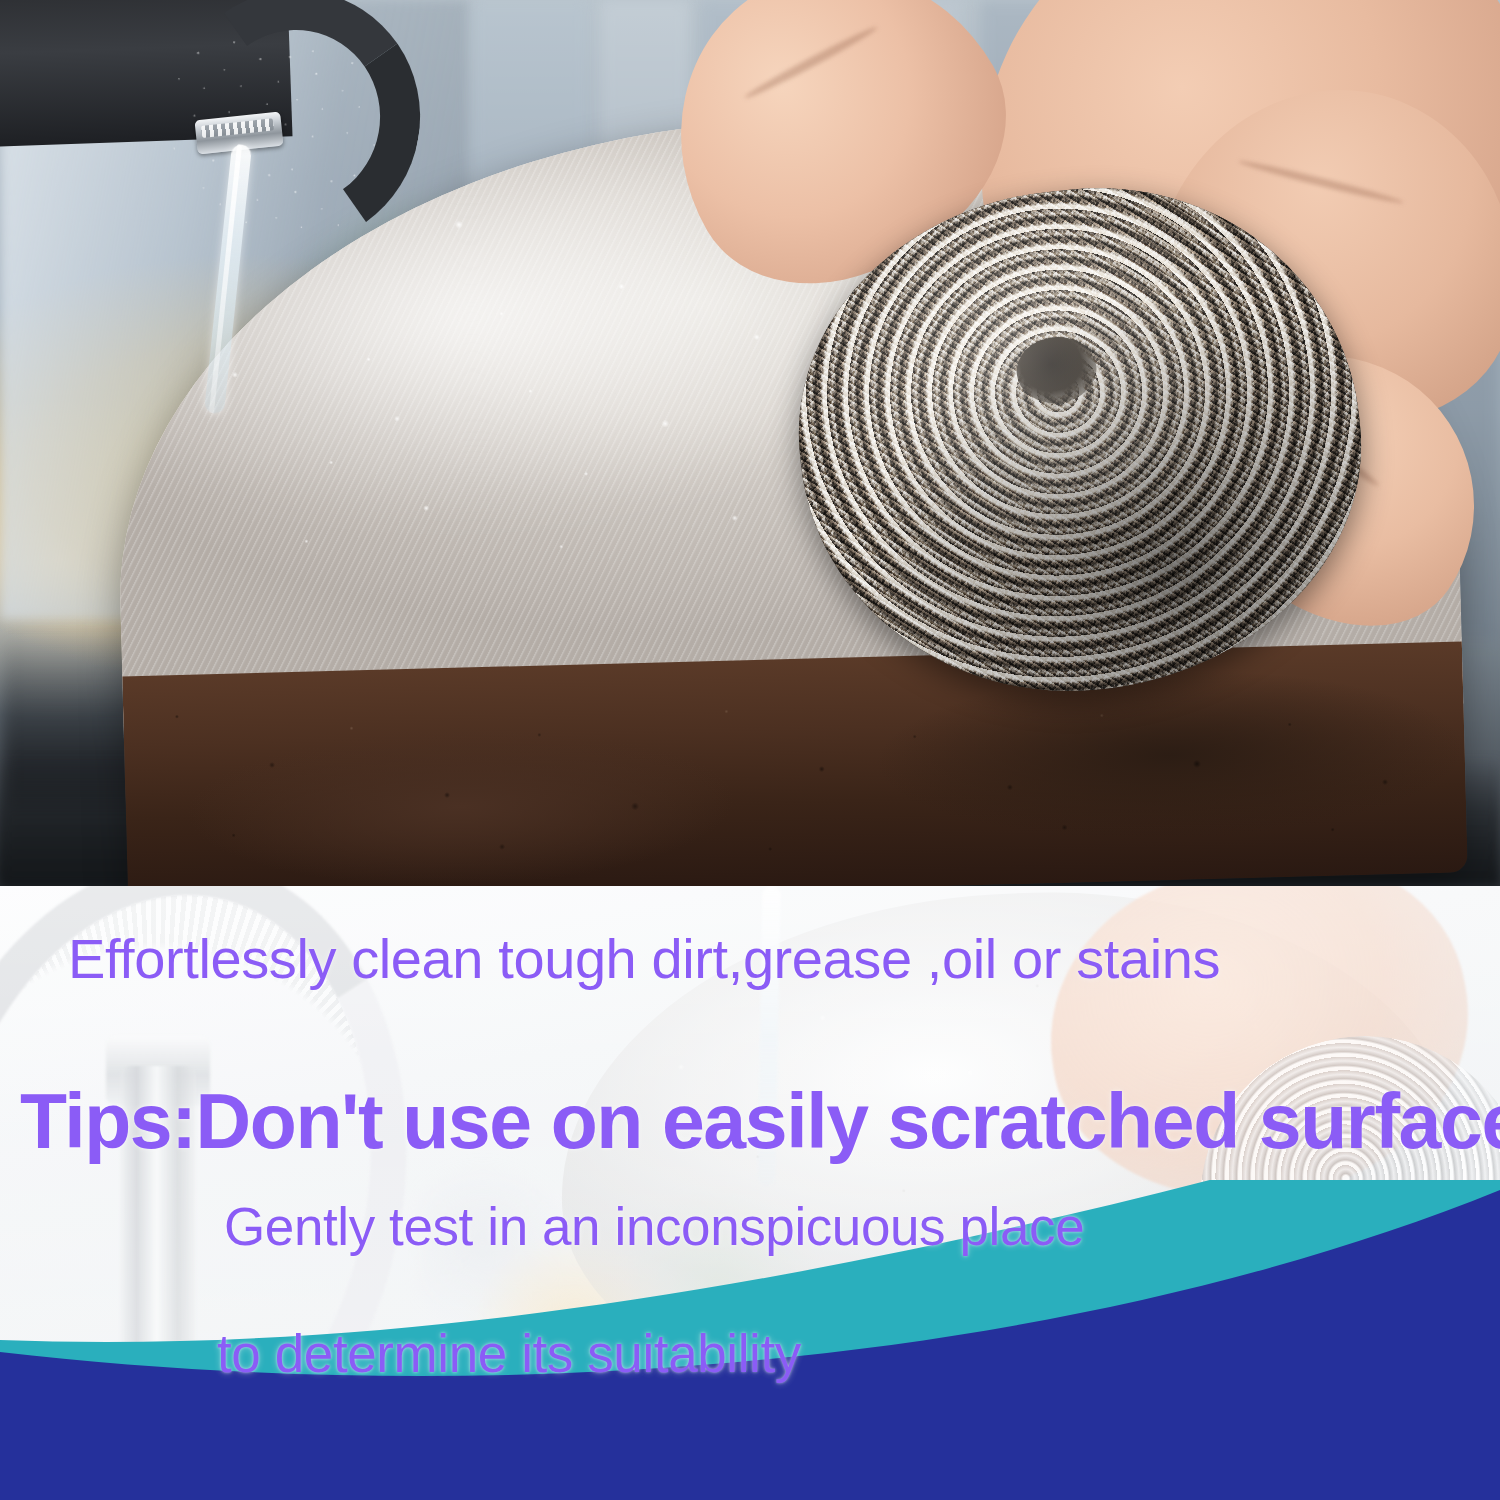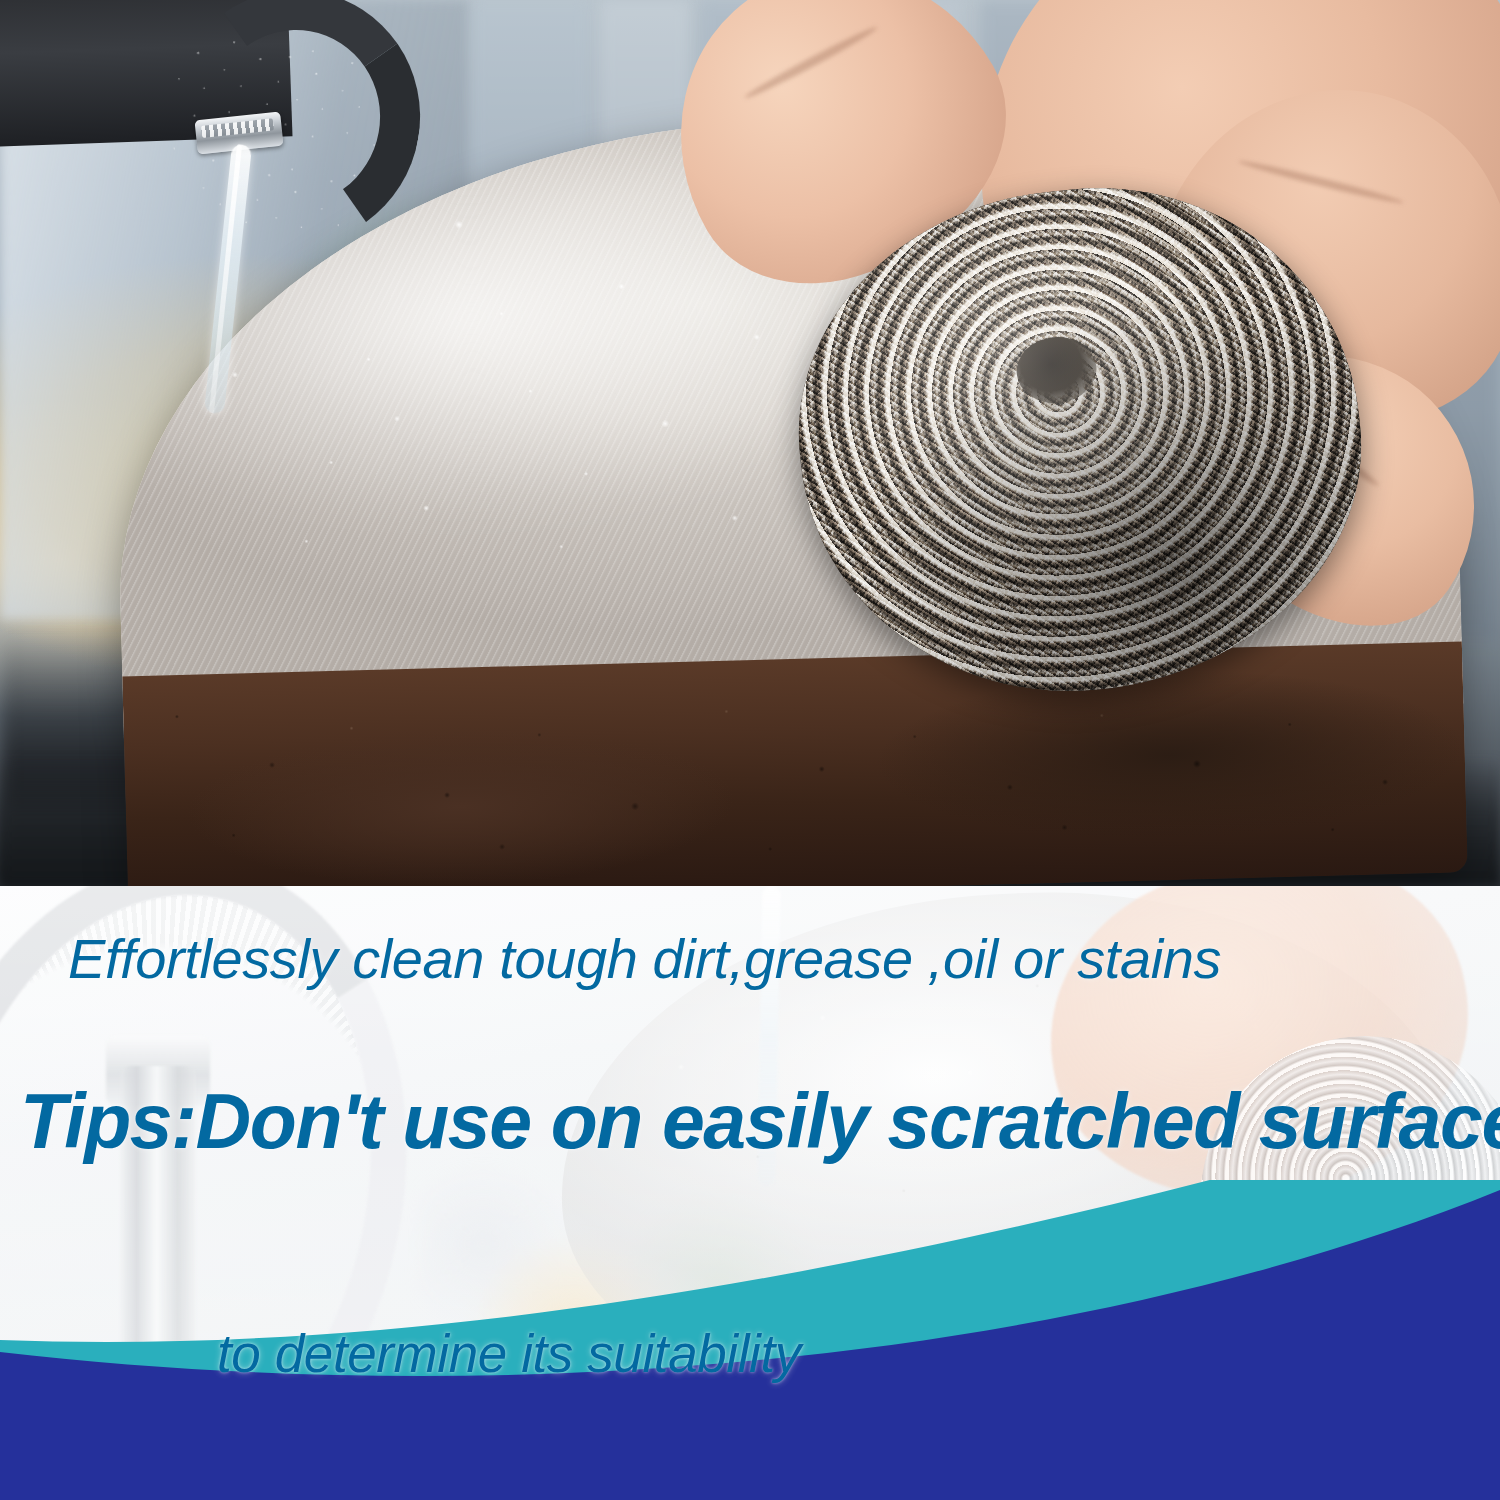--- a/index.html
+++ b/index.html
@@ -372,25 +372,24 @@
     filter:blur(8px);
   }
   #panel-wash{
     position:absolute;inset:0;
     background:linear-gradient(180deg,rgba(255,255,255,.42) 0%,rgba(255,255,255,.22) 40%,rgba(255,255,255,.40) 100%);
   }
 
   
   .txt{
     position:absolute;
-    color:#0369a1;
+    color:#8b5cf6;
     white-space:nowrap;
     letter-spacing:-.4px;
     text-shadow:0 0 3px rgba(255,255,255,.55),0 0 7px rgba(255,255,255,.4);
-    font-style:italic;
   }
   #line-tagline{ left:68px; top:926px; font-size:56px; font-weight:400; }
   #line-tips   { left:20px; top:1077px; font-size:77px; font-weight:700; letter-spacing:-1.4px; }
   #line-sub1   { left:224px; top:1196px; font-size:53px; font-weight:400; }
   #line-sub2   { left:217px; top:1285px; font-size:53px; font-weight:400;margin-top:38px; }
 
   
   #swoosh{position:absolute;left:0;top:1180px;width:1500px;height:320px;overflow:hidden;}
   #swoosh svg{display:block;}
 </style>
@@ -467,15 +466,16 @@
 
   <div id="swoosh">
     <svg width="1500" height="320" viewBox="0 0 1500 320" xmlns="http://www.w3.org/2000/svg">
       <path d="M0,160 C420,176 900,96 1500,-80 L1500,320 L0,320 Z" fill="#2AAFBD"></path>
       <path d="M0,172 C520,232 1080,180 1500,10 L1500,320 L0,320 Z" fill="#25309B"></path>
     </svg>
   </div>
 
   <div class="txt" id="line-tagline">Effortlessly clean tough dirt,grease ,oil or stains</div>
   <div class="txt" id="line-tips">Tips:Don't use on easily scratched surfaces</div>
+  <div class="txt" id="line-sub1">Gently test in an inconspicuous place</div>
   <div class="txt" id="line-sub2">to determine its suitability</div>
 
 </div>
 
 </body></html>

